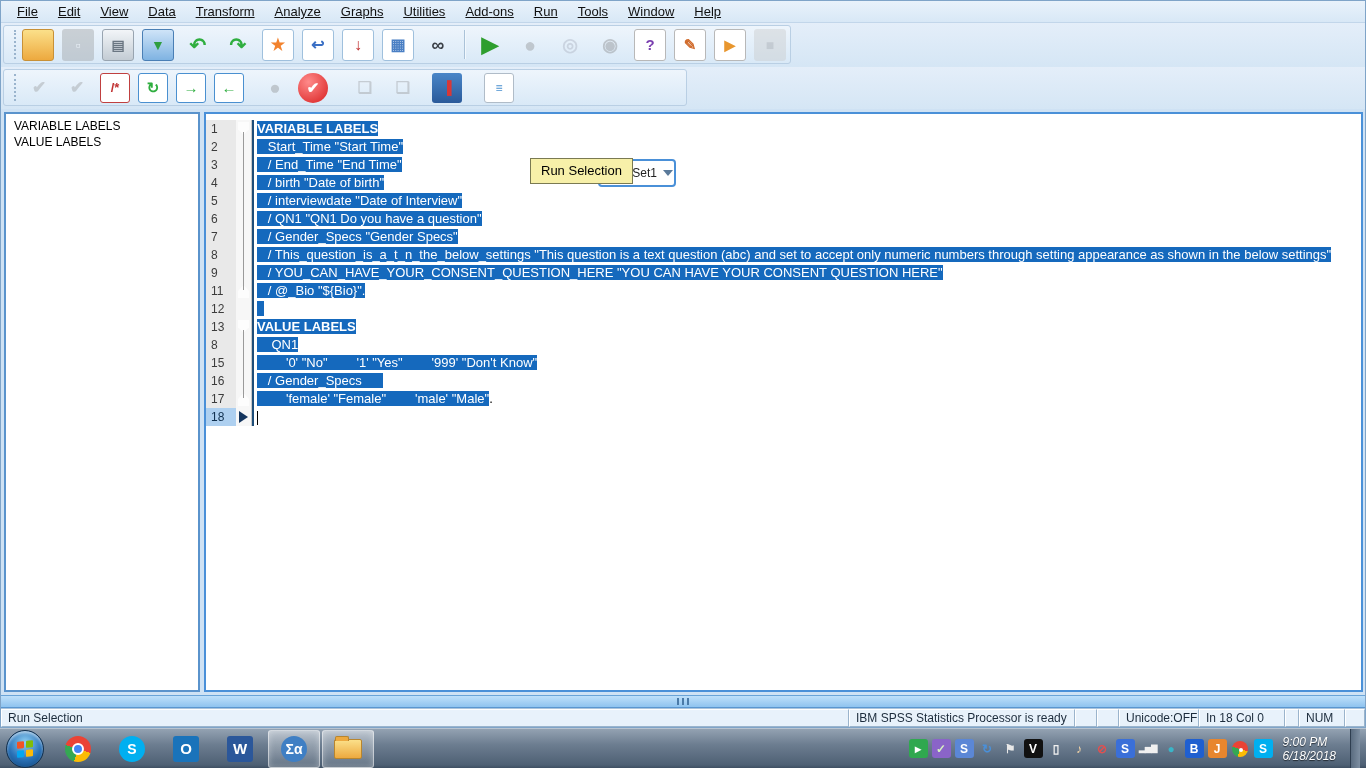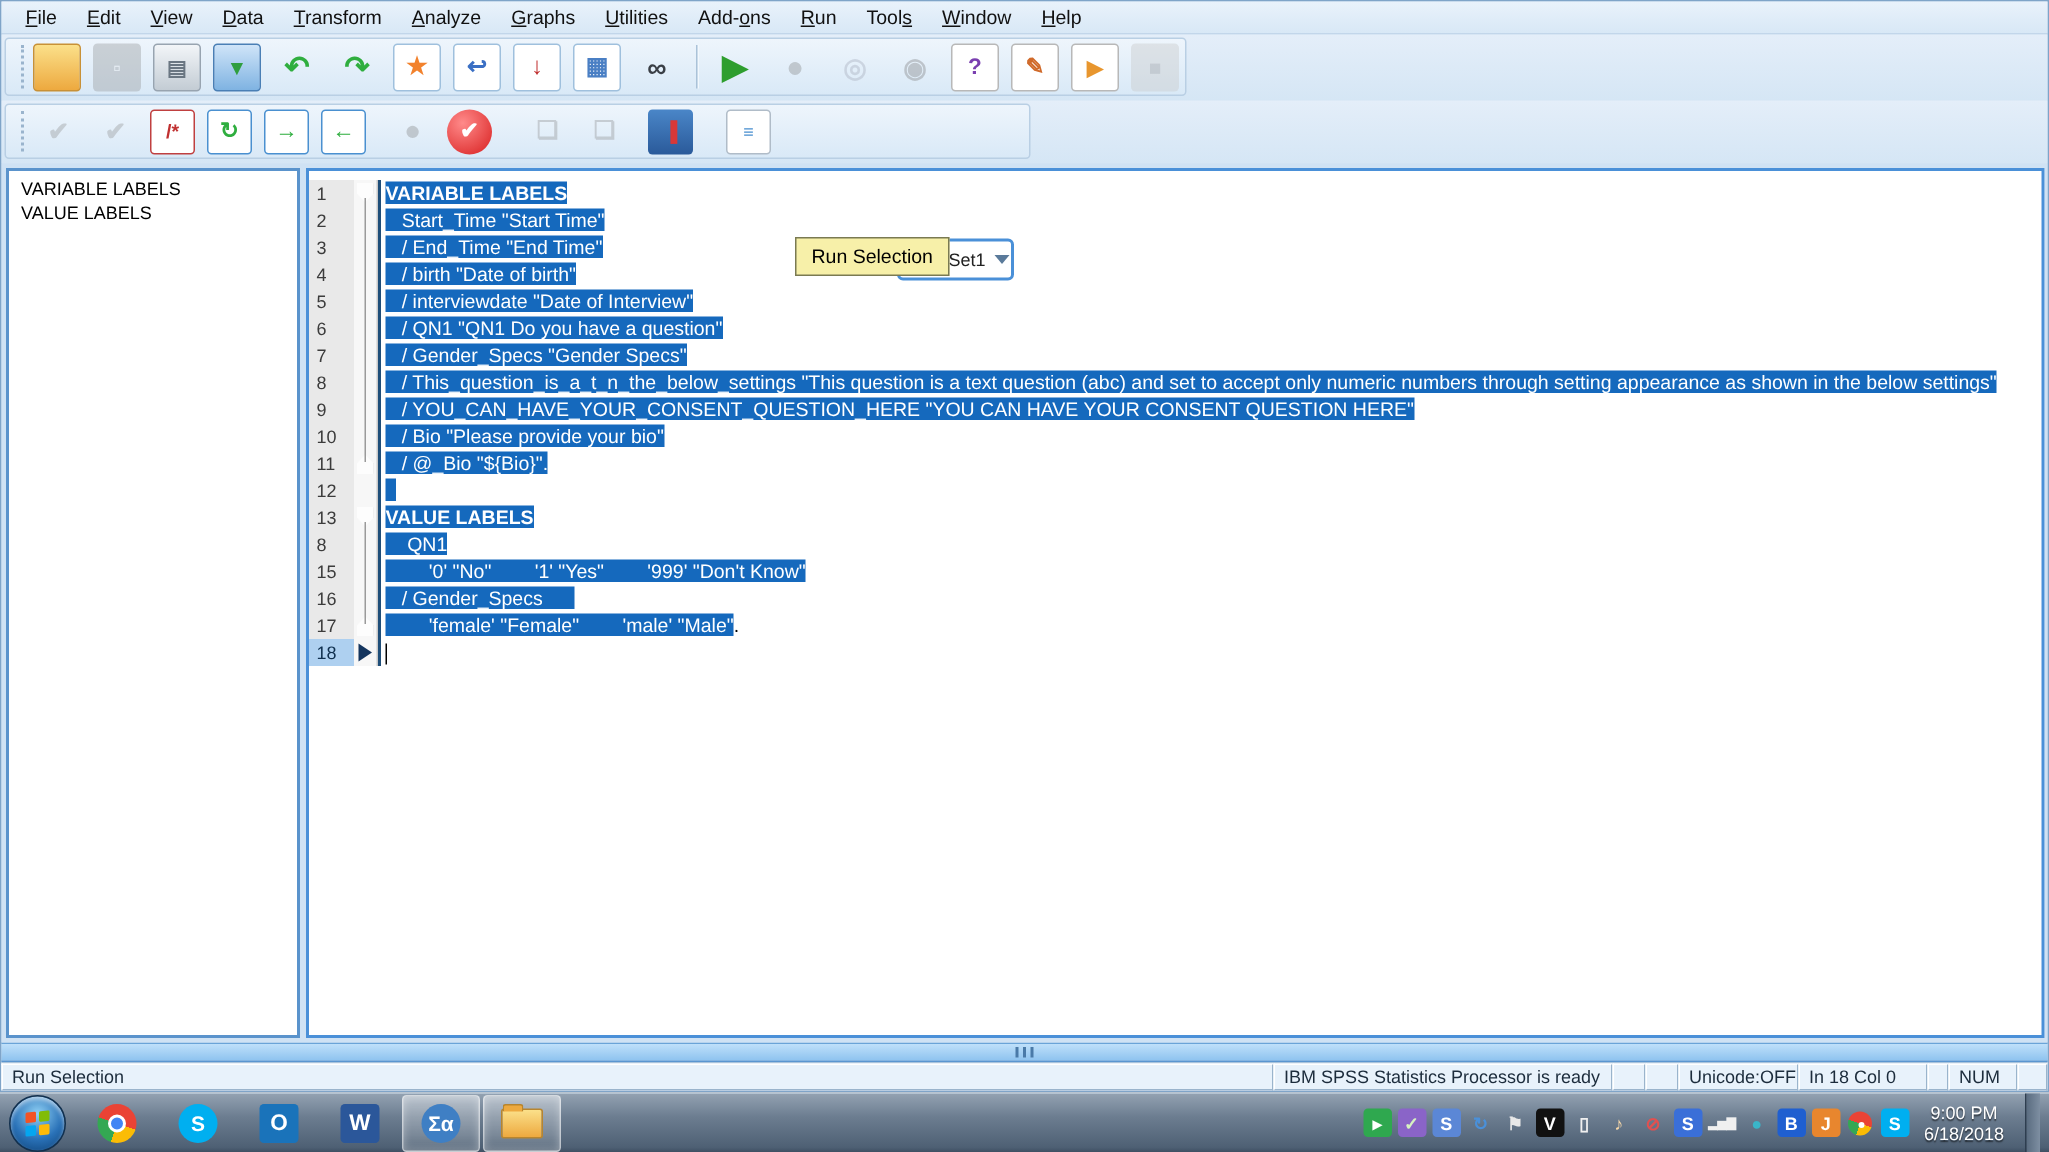--- a/index.html
+++ b/index.html
@@ -17,21 +17,21 @@
   .winbtn { width:34px; height:18px; border:1px solid #5f7a94; border-top:none; border-radius:0 0 4px 4px; background:linear-gradient(#f4f8fc,#c2d2e2 50%,#aabfd4); position:relative; cursor:pointer; }
   .winbtn.close { width:42px; background:linear-gradient(#f2a394,#d25a48 45%,#b83a28); }
   .winbtn .dash { position:absolute; left:10px; right:10px; bottom:5px; height:3px; background:#2e3e50; }
   .winbtn .sq { position:absolute; left:12px; top:4px; width:8px; height:7px; border:1.5px solid #2e3e50; background:transparent; }
   .winbtn .sq2 { position:absolute; left:15px; top:2px; width:8px; height:7px; border:1.5px solid #2e3e50; }
   .winbtn .x1,.winbtn .x2 { position:absolute; left:50%; top:50%; width:12px; height:3px; background:#fff; border-radius:1px; }
   .winbtn .x1 { transform:translate(-50%,-50%) rotate(45deg); }
   .winbtn .x2 { transform:translate(-50%,-50%) rotate(-45deg); }
 
   .menubar { height:22px; background:linear-gradient(#e9f2fb,#d8e8f6); display:flex; align-items:center; padding-left:6px; border-bottom:1px solid #c2d6ea; }
-  .menu-item { font-size:13px; color:#111; padding:2px 10px; cursor:pointer; white-space:nowrap; }
+  .menu-item { font-size:13px; color:#111; padding:2px 10px; cursor:pointer; white-space:nowrap;text-decoration:underline; }
   .menu-item u { text-decoration:underline; }
 
   .toolbar-row { background:linear-gradient(#e4eef9,#d5e6f5); position:relative; }
   .tb1 { height:44px; }
   .tb2 { height:42px; }
   .tb-panel { position:absolute; left:2px; top:2px; bottom:3px; background:linear-gradient(#eef5fc,#d9e9f7); border:1px solid #b9cfe4; border-radius:3px; display:flex; align-items:center; padding:0 6px 0 10px; }
   .tb-grip { width:4px; align-self:stretch; margin:4px 6px 4px 0; border-left:2px dotted #9ab4cd; }
   .tbicon { width:32px; height:32px; margin-right:8px; display:flex; align-items:center; justify-content:center; border-radius:3px; cursor:pointer; flex:0 0 auto; font-weight:bold; }
   .tb2 .tbicon { width:30px; height:30px; }
   .tbicon.disabled { opacity:.45; filter:grayscale(.7); cursor:default; }
@@ -80,21 +80,21 @@
   .taskbtn { width:52px; height:38px; margin-right:2px; border-radius:3px; display:flex; align-items:center; justify-content:center; cursor:pointer; flex:0 0 auto; }
   .taskbtn.active { background:linear-gradient(rgba(255,255,255,.38),rgba(255,255,255,.12)); border:1px solid rgba(255,255,255,.55); box-shadow:inset 0 0 6px rgba(255,255,255,.35); }
   .tb-glyph-circle { width:26px; height:26px; border-radius:50%; color:#fff; font-weight:bold; font-size:14px; display:flex; align-items:center; justify-content:center; }
   .tb-glyph-square { width:26px; height:26px; border-radius:3px; color:#fff; font-weight:bold; font-size:15px; display:flex; align-items:center; justify-content:center; }
   .chrome-ball { width:26px; height:26px; border-radius:50%; background:conic-gradient(#ea4335 0 30%, #fbbc05 30% 55%, #34a853 55% 80%, #ea4335 80% 100%); position:relative; }
   .chrome-ball::after { content:""; position:absolute; inset:7px; background:#4285f4; border:2px solid #fff; border-radius:50%; }
   .folder-ic { width:28px; height:20px; background:linear-gradient(#fbe08a,#eda93f); border:1px solid #b8852e; border-radius:2px; position:relative; }
   .folder-ic::before { content:""; position:absolute; left:0; top:-4px; width:12px; height:4px; background:#eda93f; border:1px solid #b8852e; border-bottom:none; border-radius:2px 2px 0 0; }
   .tray { margin-left:auto; display:flex; align-items:center; gap:4px; padding-right:6px; }
   .tray-ic { width:19px; height:19px; border-radius:3px; display:flex; align-items:center; justify-content:center; font-size:12px; font-weight:bold; cursor:pointer; flex:0 0 auto; }
-  .clock { color:#fff; font-size:12px; text-align:center; line-height:14px; padding:0 10px 0 6px; text-shadow:0 1px 1px rgba(0,0,0,.6); cursor:pointer; white-space:nowrap; }
+  .clock { color:#fff; font-size:12px; line-height:14px; padding:0 10px 0 6px; text-shadow:0 1px 1px rgba(0,0,0,.6); cursor:pointer; white-space:nowrap;font-style:italic; }
   .showdesk { width:10px; height:40px; background:linear-gradient(90deg,#5a6c80,#7e8fa2); border-left:1px solid #2e3e50; cursor:pointer; }
 </style>
 </head>
 <body>
 
 <div id="window">
 
   <div class="menubar" id="menubar">
       <div class="menu-item"><u>F</u>ile</div>
       <div class="menu-item"><u>E</u>dit</div>
@@ -277,26 +277,20 @@
             <div class="ln">8</div>
             <div class="mk line-full"></div>
             <div class="ed-bound"></div>
             <div class="tx"><span class="sel">   / This_question_is_a_t_n_the_below_settings "This question is a text question (abc) and set to accept only numeric numbers through setting appearance as shown in the below settings"</span></div>
           </div>
           <div class="ed-row">
             <div class="ln">9</div>
             <div class="mk line-full"></div>
             <div class="ed-bound"></div>
             <div class="tx"><span class="sel">   / YOU_CAN_HAVE_YOUR_CONSENT_QUESTION_HERE "YOU CAN HAVE YOUR CONSENT QUESTION HERE"</span></div>
-          </div>
-          <div class="ed-row">
-            <div class="ln">10</div>
-            <div class="mk line-full"></div>
-            <div class="ed-bound"></div>
-            <div class="tx"><span class="sel">   / Bio "Please provide your bio"</span></div>
           </div>
           <div class="ed-row">
             <div class="ln">11</div>
             <div class="mk line-above">
               <span class="pent-up"></span>
             </div>
             <div class="ed-bound"></div>
             <div class="tx"><span class="sel">   / @_Bio "${Bio}".</span></div>
           </div>
           <div class="ed-row">

